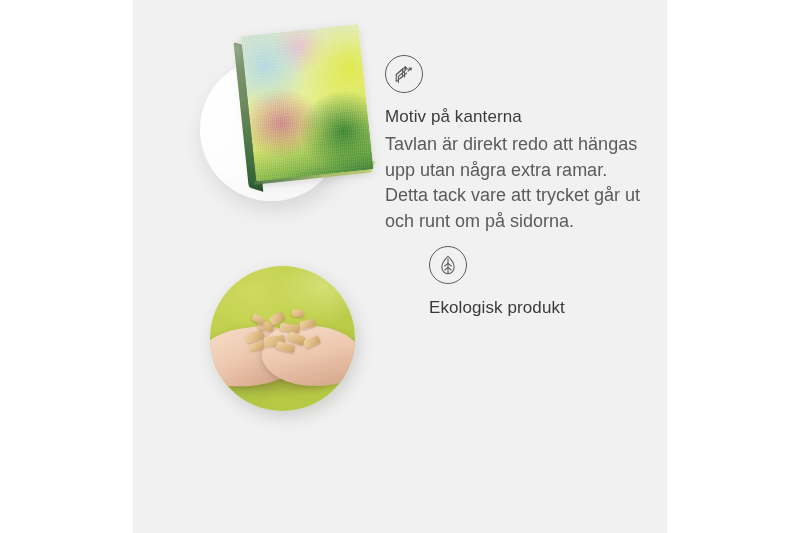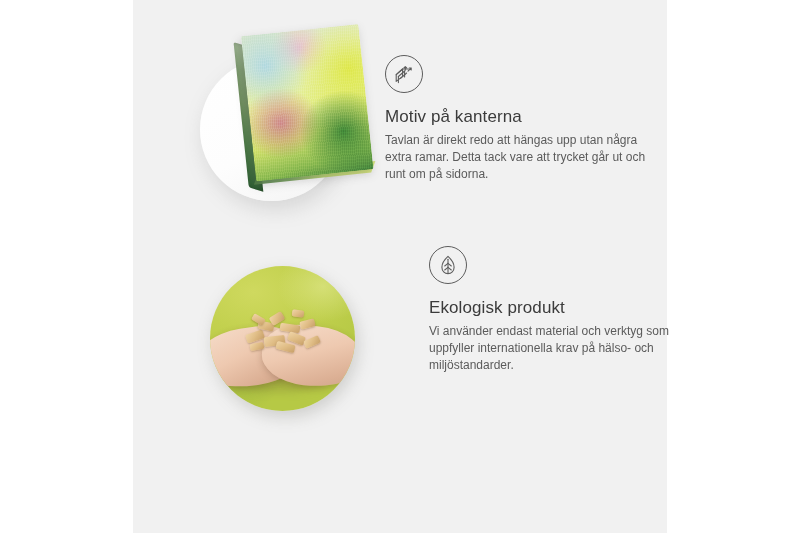--- a/index.html
+++ b/index.html
@@ -208,21 +208,21 @@
   .feature-title {
     margin: 14px 0 5px 0;
     font-size: 17px;
     font-weight: 400;
     color: #3b3b3b;
     letter-spacing: .1px;
     line-height: 1.2;
   }
   .feature-desc {
     margin: 0;
-    font-size: 12px;
+    font-size: 18px;
     font-weight: 400;
     color: #5b5b5b;
     line-height: 1.42;
     max-width: 268px;
   }
 
   .content-top    { padding-top: 30px; }
   .content-bottom { padding-top: 28px; margin-left: 44px; }
 </style>
 </head>
@@ -291,19 +291,18 @@
           <svg width="24" height="24" viewBox="0 0 24 24" fill="none" stroke="#5d5d5d" stroke-width="1.1" stroke-linecap="round" stroke-linejoin="round">
             <path d="M12 3.4 C16.4 7.4 18.1 11.6 18.1 14.2 C18.1 17.9 15.4 20.6 12 20.6 C8.6 20.6 5.9 17.9 5.9 14.2 C5.9 11.6 7.6 7.4 12 3.4 Z"></path>
             <path d="M12 6.2 L12 20.2"></path>
             <path d="M12 10.4 L8.7 13.0"></path>
             <path d="M12 10.4 L15.3 13.0"></path>
             <path d="M12 14.4 L8.7 17.0"></path>
             <path d="M12 14.4 L15.3 17.0"></path>
           </svg>
         </div>
         <h2 class="feature-title">Ekologisk produkt</h2>
-        <p class="feature-desc">Vi använder endast material och verktyg som uppfyller internationella krav på hälso- och miljöstandarder.</p>
       </div>
 
     </div>
 
   </div>
 </div>
 
 </body></html>

